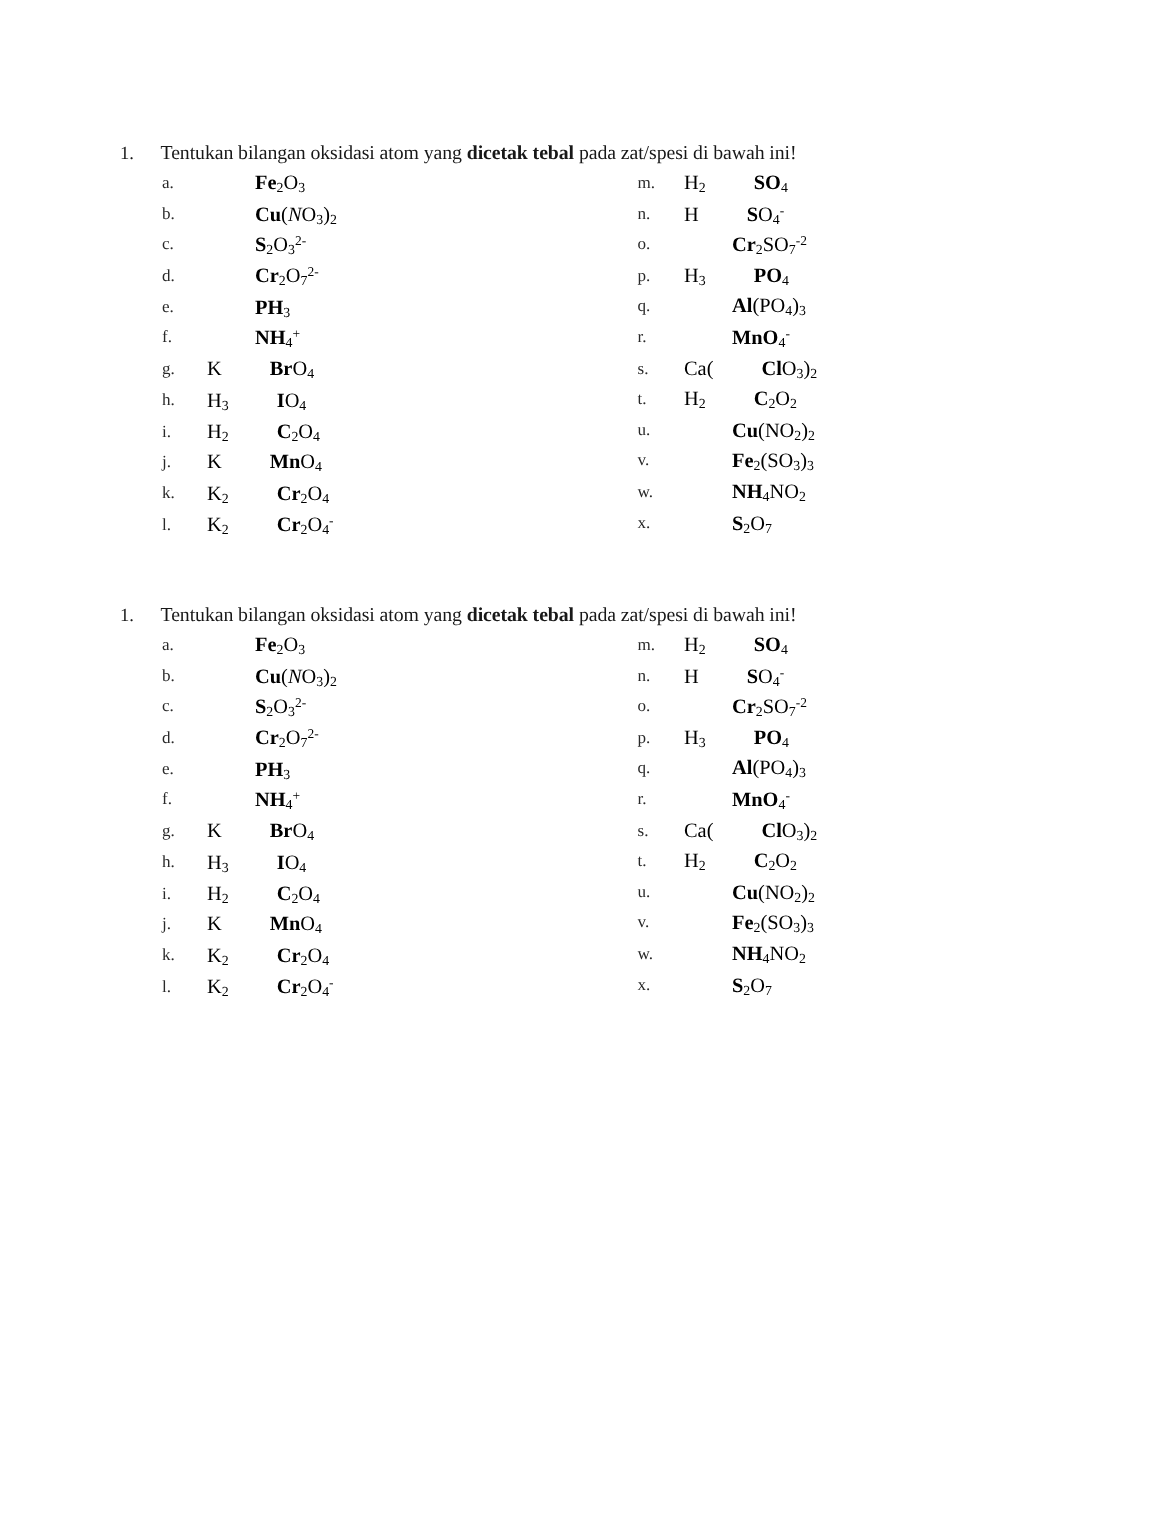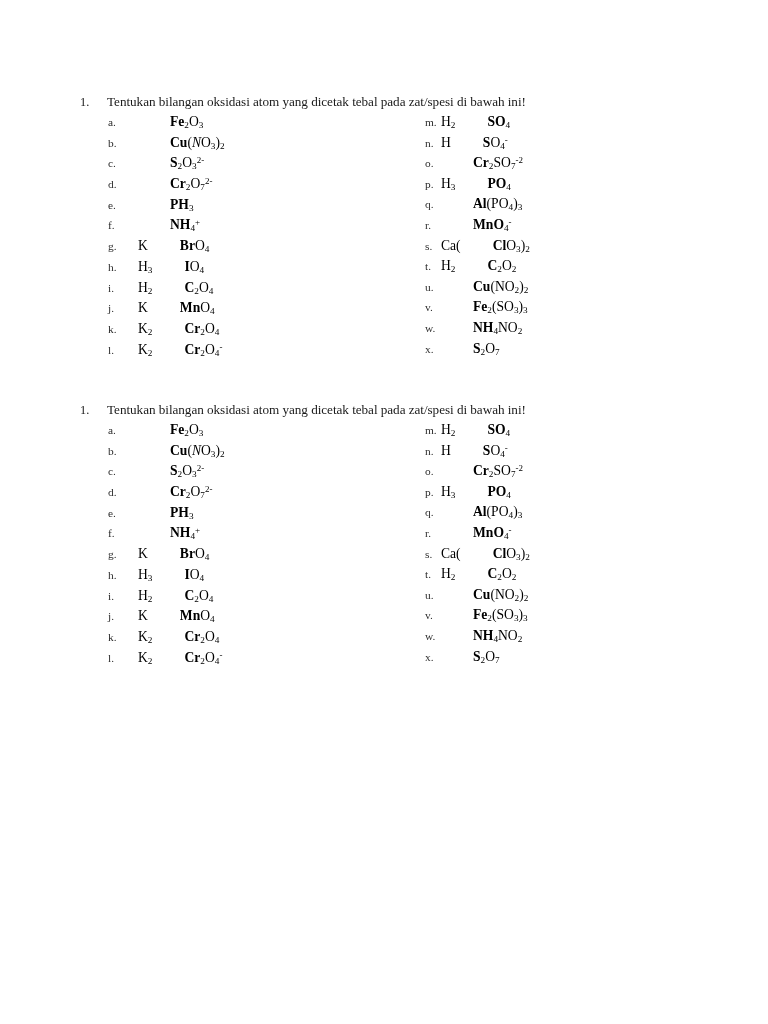--- a/index.html
+++ b/index.html
@@ -51,21 +51,21 @@
     top: 0;
     font-size: 12.4px;
   }
   .q-text {
     display: inline-block;
     margin-left: 27px;
     font-size: 13.2px;
     letter-spacing: -0.05px;
   }
   .q-text b {
-    font-weight: 400;
+    font-weight: 700;
   }
 
   
   .items {
     position: relative;
     height: 250px;
   }
   .col {
     position: absolute;
     top: 0;
@@ -91,21 +91,21 @@
     font-size: 11.4px;
     color: #2b2b2b;
   }
   .formula {
     position: absolute;
     left: 30px;
     top: 0;
     font-size: 13.6px;
     color: #000;
   }
-  .col-right .formula { left: 16px; }
+  .col-right .formula { left: 31px; }
 
   .formula b { font-weight: 700; margin-left: 32px; }
   .formula i { font-style: italic; }
 
   sub {
     font-size: 0.68em;
     vertical-align: -0.22em;
     line-height: 0;
   }
   sup {

